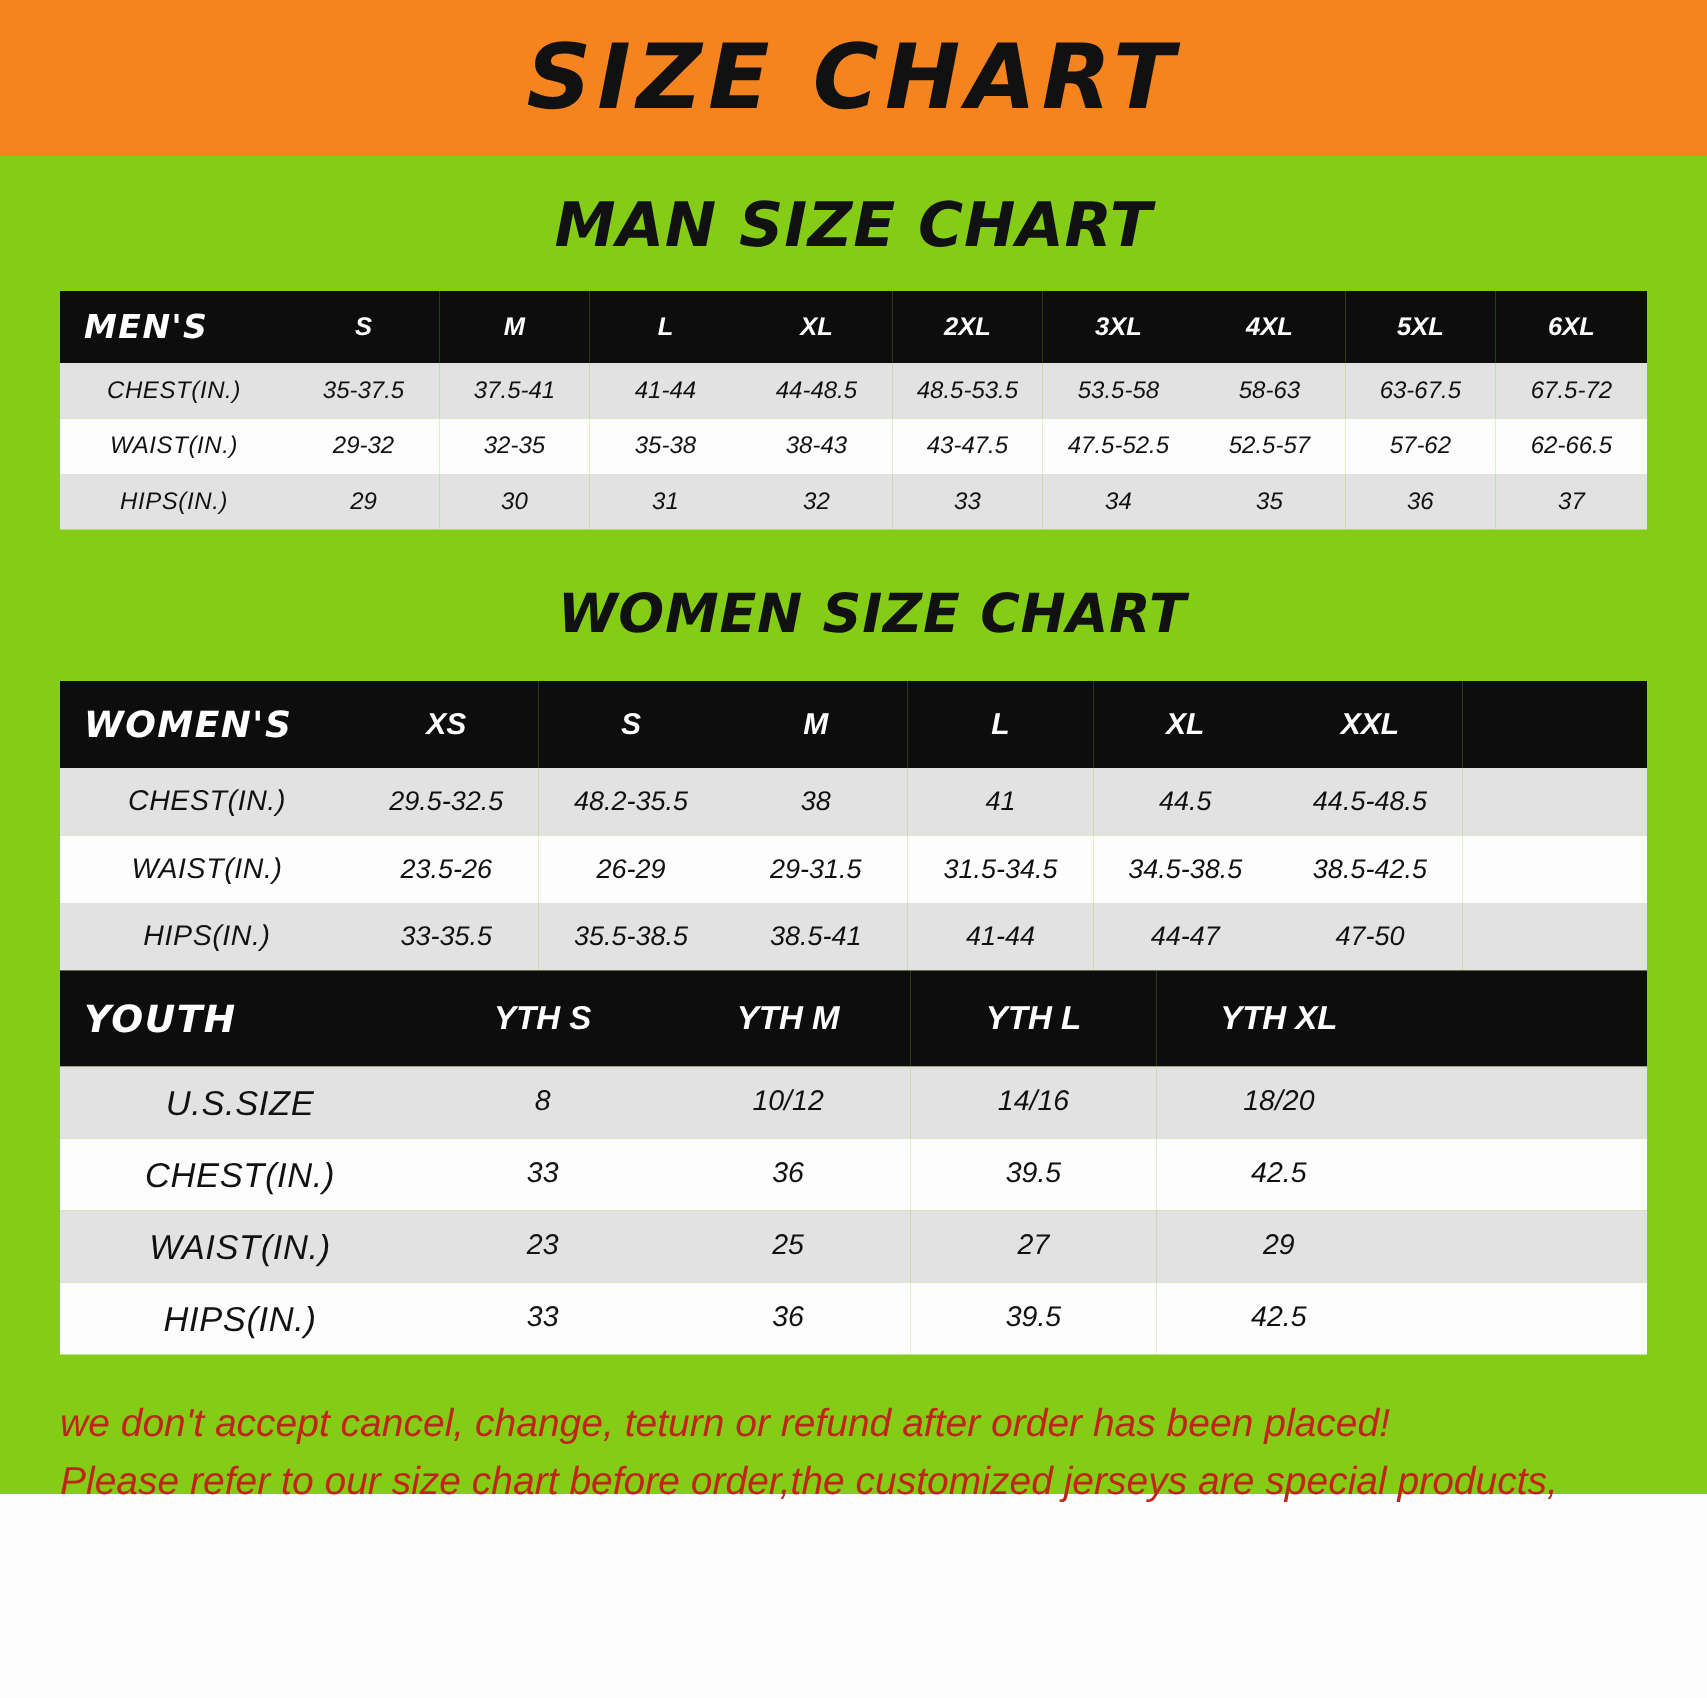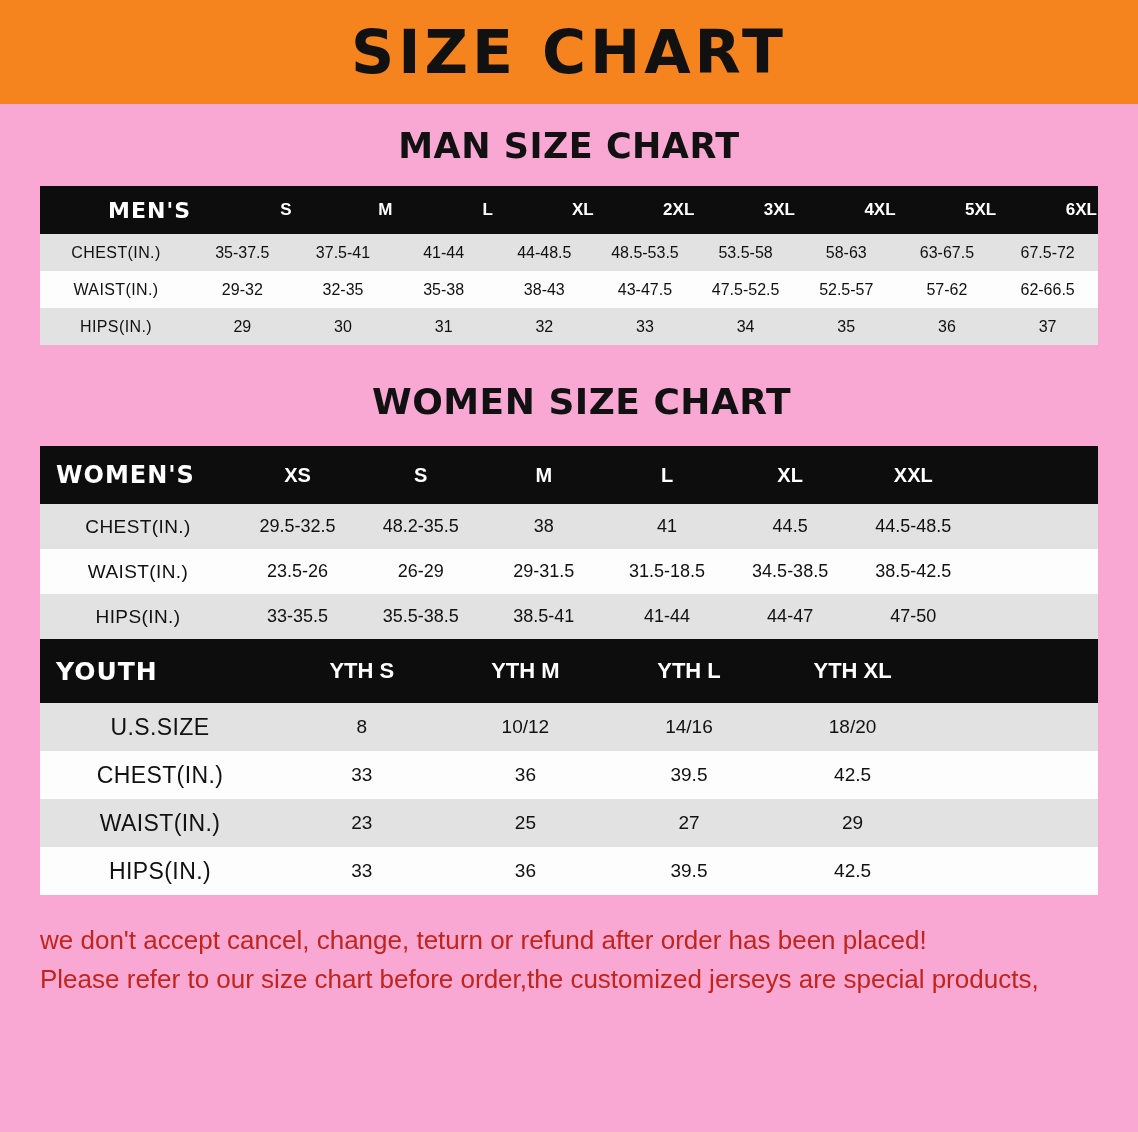--- a/index.html
+++ b/index.html
@@ -9,22 +9,23 @@
   body {
     width: 1138px;
     height: 1132px;
     background: #fdfdfd;
     font-family: "Liberation Sans", sans-serif;
     overflow: hidden;
   }
   .page {
     position: relative;
     width: 1138px;
-    height: 1132px;
-    background: #f9a8d4;
+    height: 996px;
+    background: #84cc16;
+    font-style: italic;
   }
 
   
   .banner {
     width: 100%;
     height: 104px;
     background: #f5841f;
     display: flex;
     align-items: center;
     justify-content: center;
@@ -39,21 +40,21 @@
   }
 
   
   .section-title {
     text-align: center;
     font-family: "DejaVu Sans", sans-serif;
     font-weight: bold;
     color: #111;
     letter-spacing: 0.5px;
   }
-  .title-man   { font-size: 35px; margin-top: 22px; margin-bottom: 20px; }
+  .title-man   { font-size: 41px; margin-top: 22px; margin-bottom: 20px; }
   .title-women { font-size: 36px; margin-top: 36px; margin-bottom: 24px; margin-left: 25px; }
   .title-youth { font-size: 37px; margin-top: 44px; margin-bottom: 26px; }
 
   
   .chart-wrap {
     padding: 0 40px;
   }
   table.size-table {
     width: 1058px;
     border-collapse: collapse;
@@ -87,21 +88,21 @@
   table.size-table tbody tr.plain {
     background: #fdfdfd;
   }
   table.size-table tbody td.rowlabel {
     text-align: center;
     font-size: 17px;
     letter-spacing: 0.4px;
   }
 
   
-  #men-table thead th { font-size: 17px; height: 46px; text-align: right; }
+  #men-table thead th { font-size: 17px; height: 46px; }
   #men-table thead th.rowlabel { font-size: 22px; }
   #men-table tbody td { font-size: 16px; height: 35px; }
   #men-table col.c0 { width: 152px; }
 
   
   #women-table thead th { font-size: 20px; height: 56px; }
   #women-table thead th.rowlabel { font-size: 24px; }
   #women-table tbody td { font-size: 18px; height: 43px; }
   #women-table tbody td.rowlabel { font-size: 19px; }
   #women-table col.c0 { width: 196px; }
@@ -236,21 +237,21 @@
           <td>41</td>
           <td>44.5</td>
           <td>44.5-48.5</td>
           <td></td>
         </tr>
         <tr class="plain">
           <td class="rowlabel">WAIST(IN.)</td>
           <td>23.5-26</td>
           <td>26-29</td>
           <td>29-31.5</td>
-          <td>31.5-18.5</td>
+          <td>31.5-34.5</td>
           <td>34.5-38.5</td>
           <td>38.5-42.5</td>
           <td></td>
         </tr>
         <tr class="alt">
           <td class="rowlabel">HIPS(IN.)</td>
           <td>33-35.5</td>
           <td>35.5-38.5</td>
           <td>38.5-41</td>
           <td>41-44</td>

